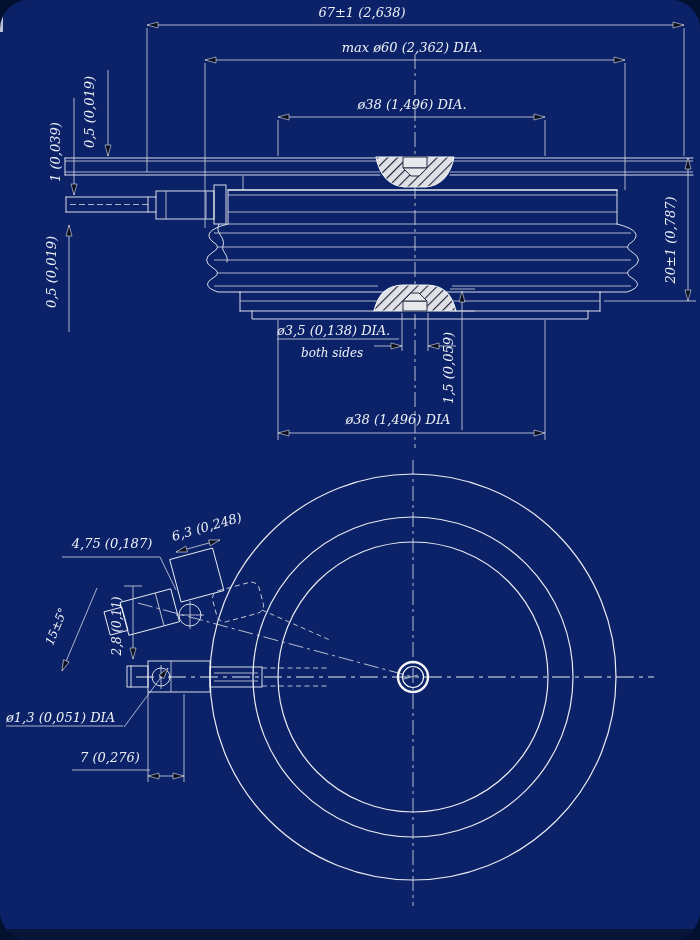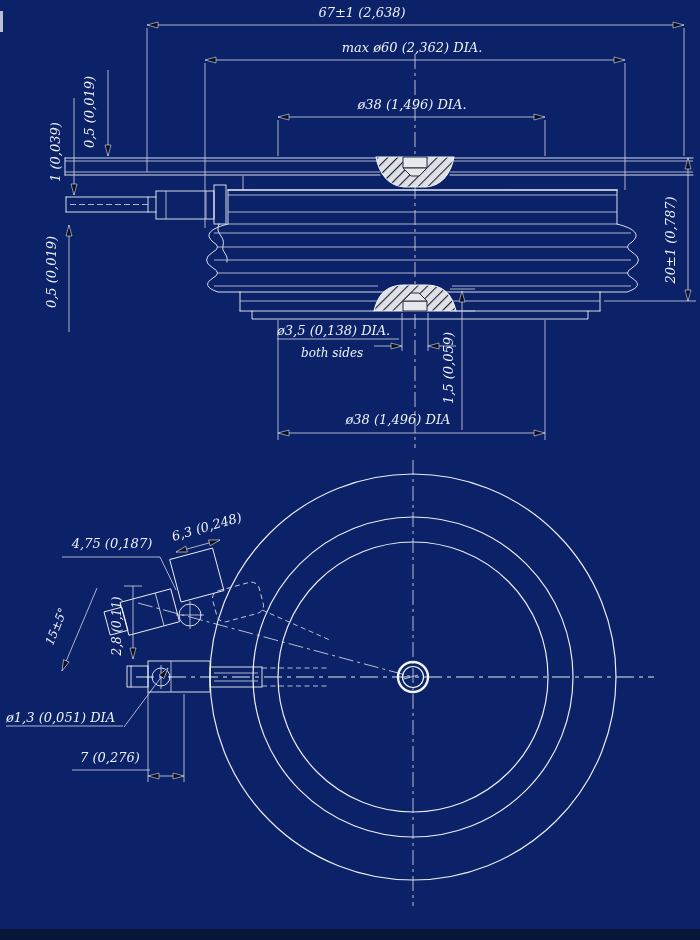--- a/index.html
+++ b/index.html
@@ -1,21 +1,21 @@
 <!DOCTYPE html>
 <html style="--bg: #0b2268; --ink: #eef1f6; --dim: #c9cedb;"><head>
 <meta charset="utf-8">
 <style>
   :root{
     --bg:#0b2268;
     --ink:#eef1f6;
     --dim:#c9cedb;
   }
   html,body{margin:0;padding:0;background:#04102f;}
-  .stage{width:700px;height:940px;position:relative;background:var(--bg);overflow:hidden;}
+  .stage{width:700px;height:940px;position:relative;background:var(--bg);overflow:hidden;border-radius:29px;}
   svg{display:block}
   .o{fill:none;stroke:var(--ink);stroke-width:1.5;stroke-linecap:round;stroke-linejoin:round}
   .o2{fill:none;stroke:var(--ink);stroke-width:0.9;stroke-linecap:round}
   .d{fill:none;stroke:var(--dim);stroke-width:0.85}
   .cl{fill:none;stroke:var(--dim);stroke-width:0.9;stroke-dasharray:15 4 3 4}
   .clb{fill:none;stroke:#e6e9f0;stroke-width:1.2;stroke-dasharray:18 5 4 5}
   .hid{fill:none;stroke:var(--dim);stroke-width:0.9;stroke-dasharray:5 3.5}
   .t{font:italic 13px "DejaVu Serif","Liberation Serif",serif;fill:var(--ink);}
   .ts{font:italic 12px "DejaVu Serif","Liberation Serif",serif;fill:var(--ink);}
   .hatchshape{fill:url(#hatch);stroke:var(--ink);stroke-width:1.1;stroke-linejoin:round}

